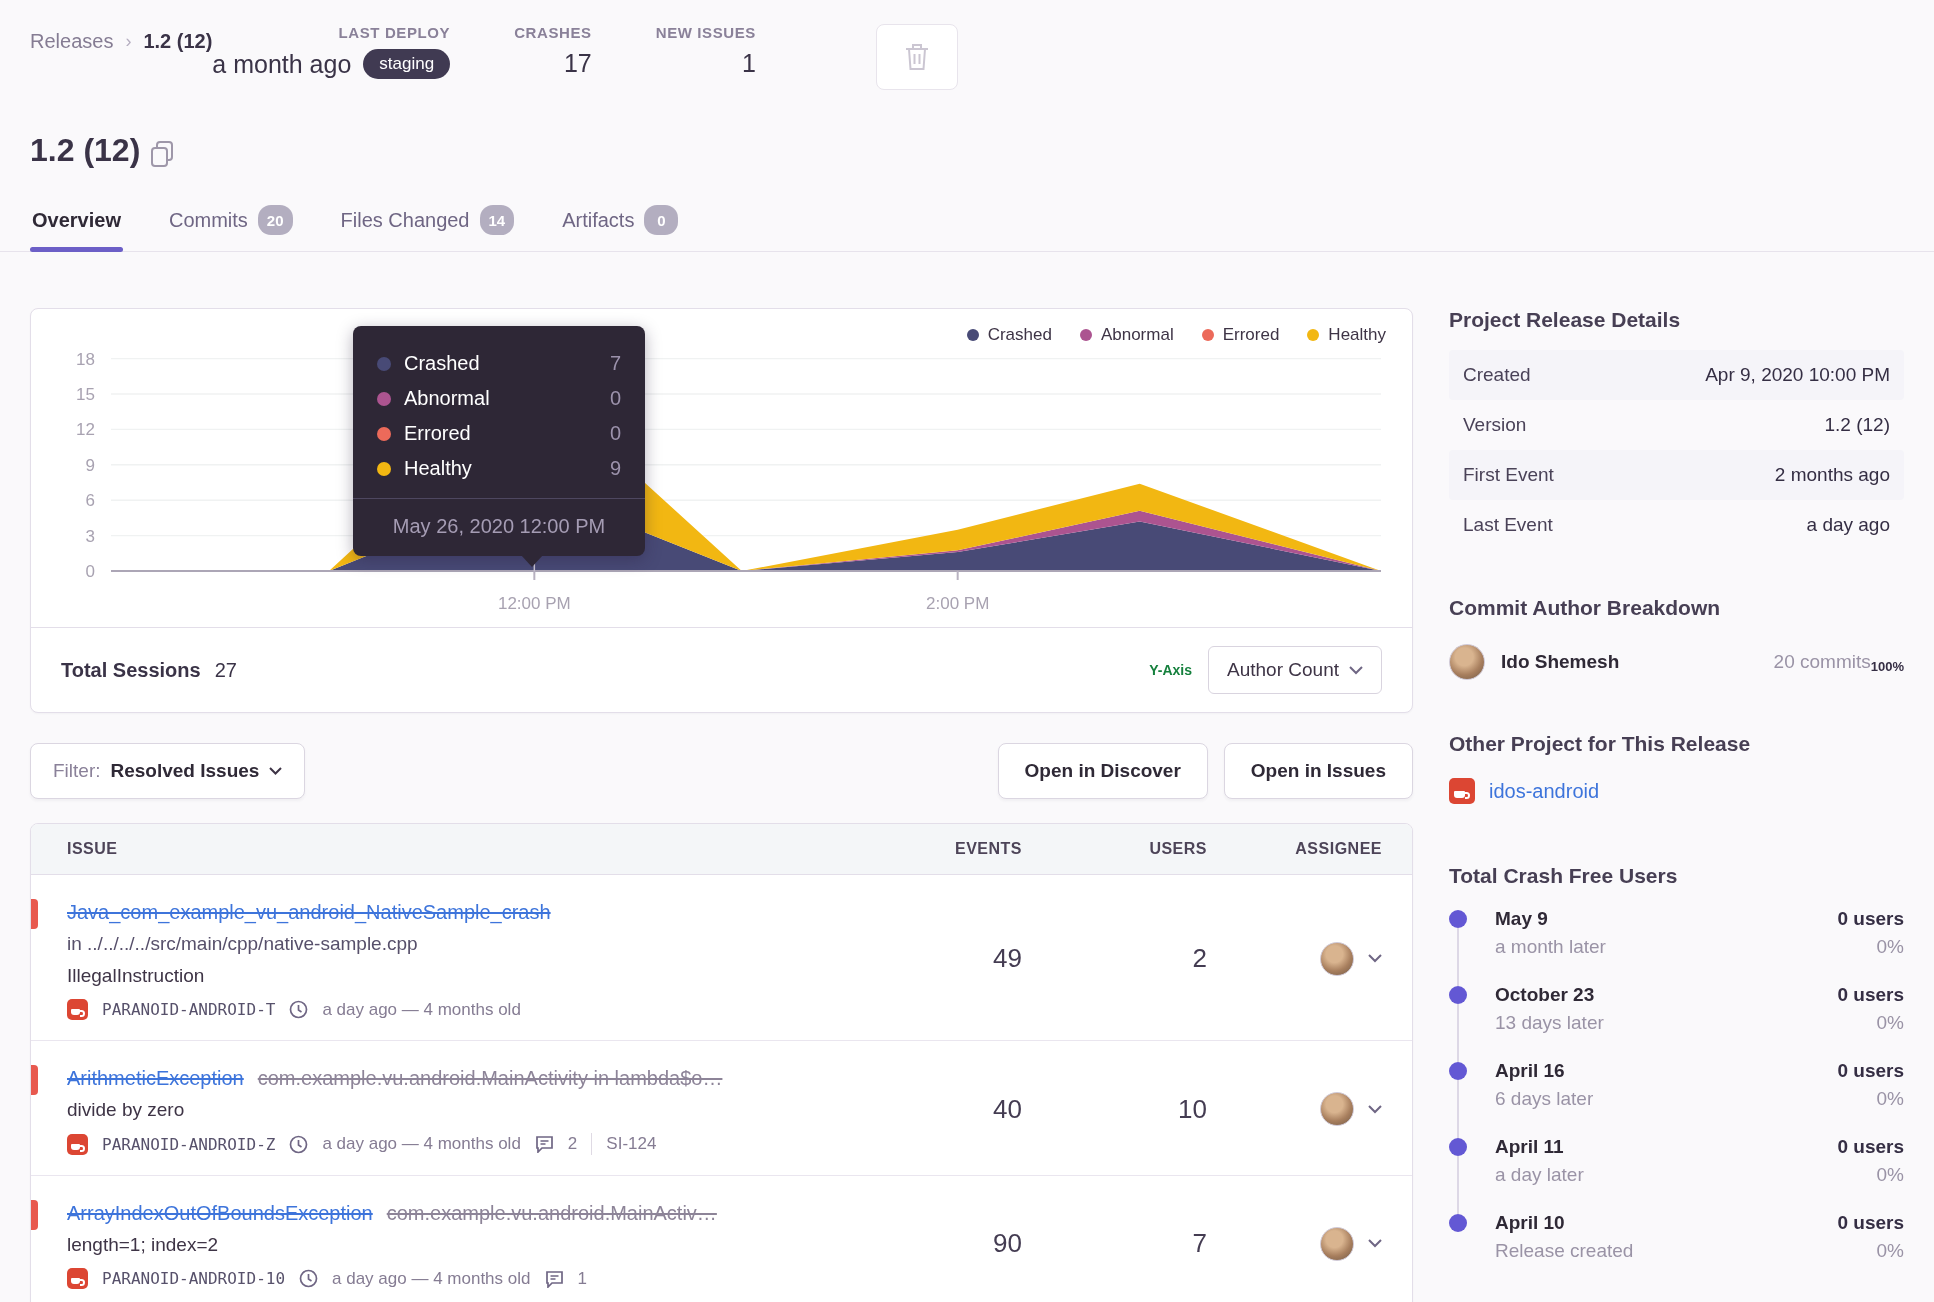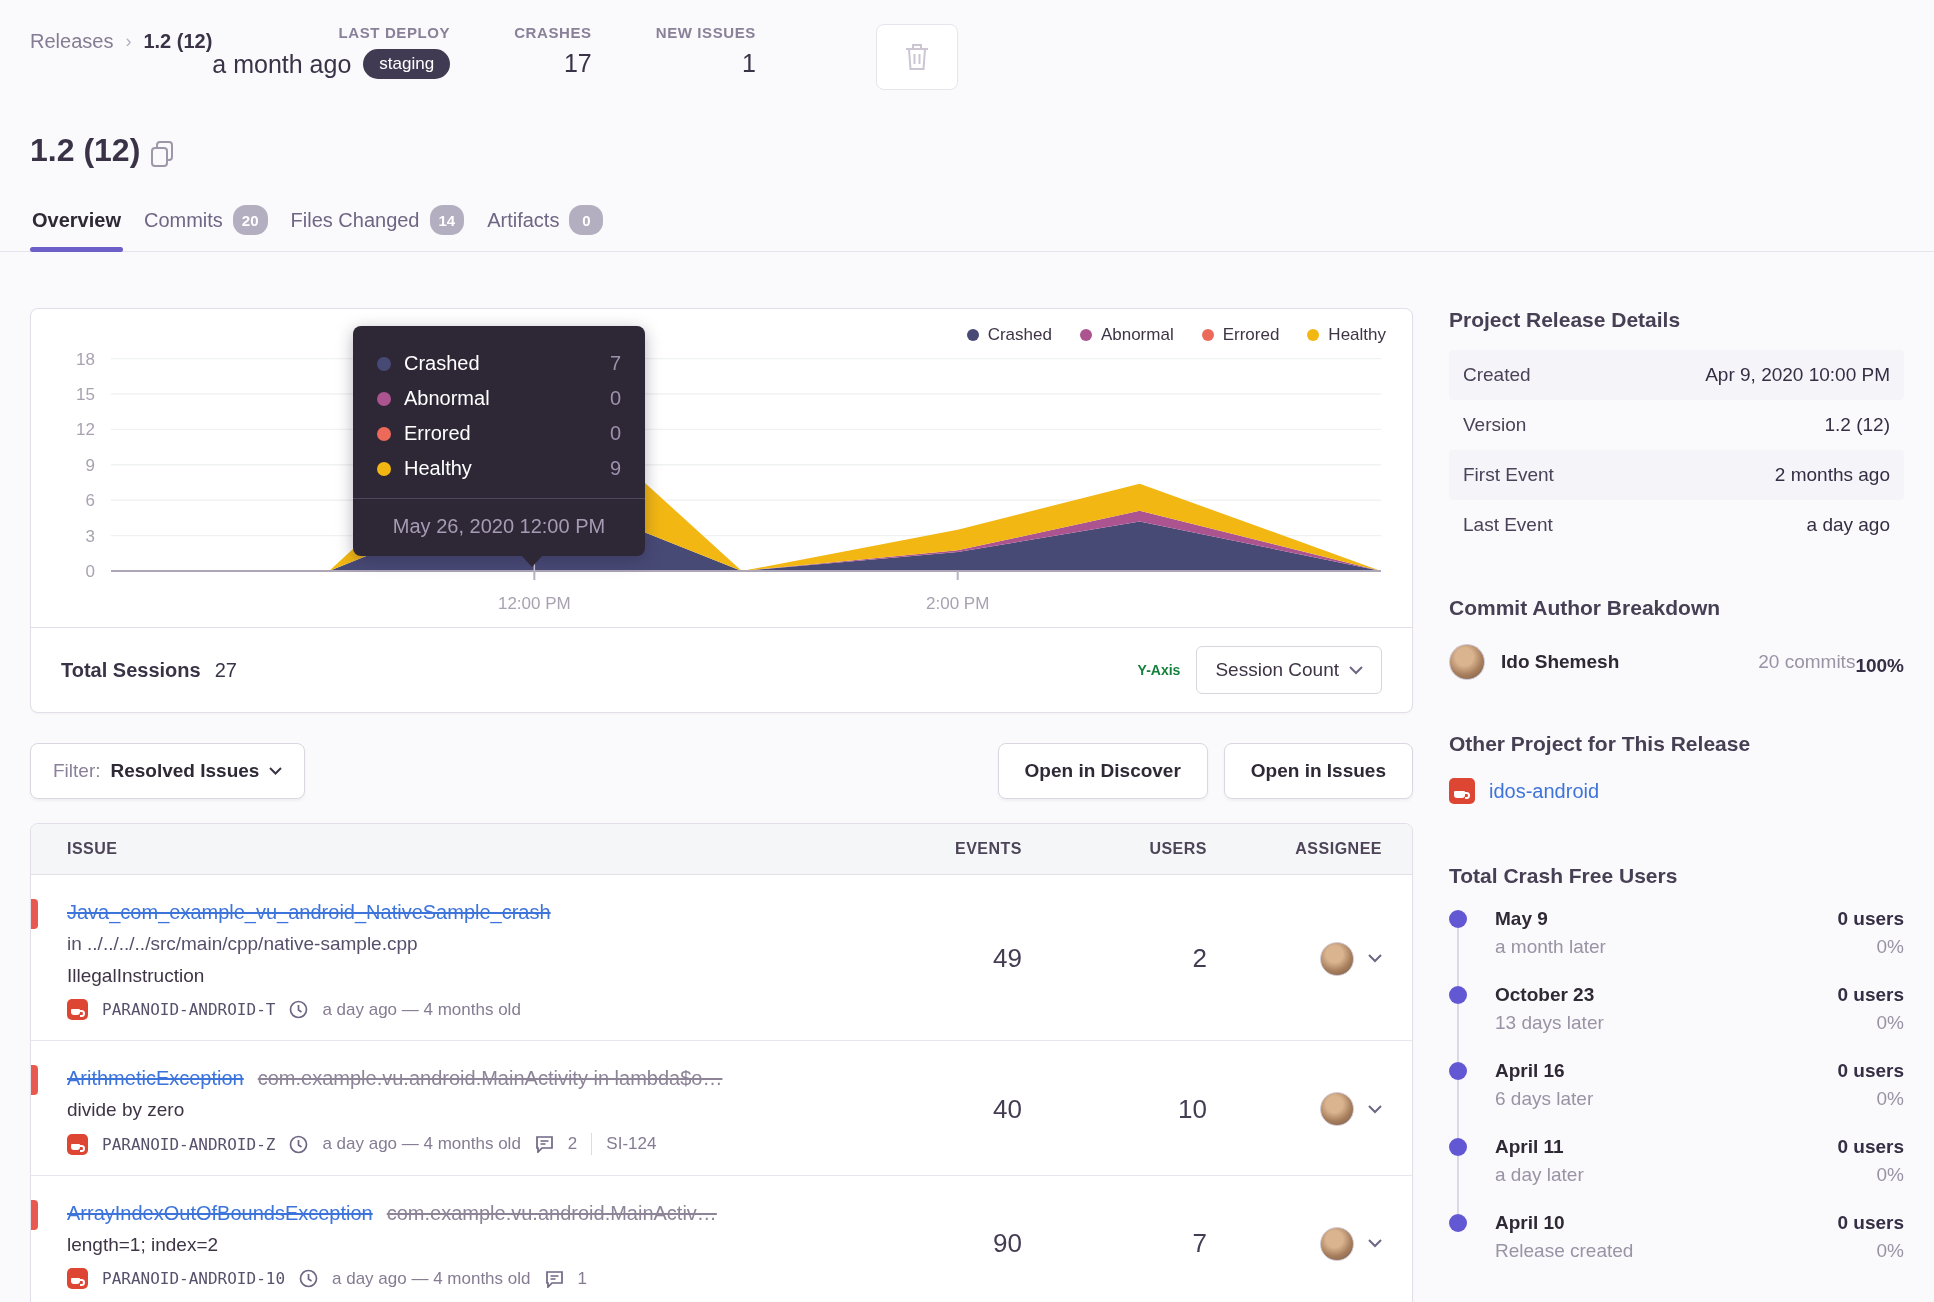--- a/index.html
+++ b/index.html
@@ -22,21 +22,21 @@
   .stat-value { margin-top:8px; font-size:25px; color:#3A3347; display:flex; align-items:center; justify-content:flex-end; gap:12px;}
   .env-badge { background:#403A52; color:#fff; font-size:17px; padding:5px 16px; border-radius:18px; }
   .trash-btn { margin-left:56px; width:82px; height:66px; background:#fff; border:1px solid #E8E4EC; border-radius:8px;
     display:flex; align-items:center; justify-content:center; cursor:pointer;}
 
   
   .title-row { display:flex; align-items:center; gap:16px; margin-top:42px; }
   .page-title { font-size:32px; font-weight:600; color:#3A3347; }
   .copy-icon { position:relative; width:17px; height:20px; border:2px solid #9E97A9; border-radius:4px; background:#FAF9FB;}
   .copy-icon::before { content:''; position:absolute; left:-7px; top:4px; width:13px; height:16px; border:2px solid #9E97A9; border-radius:4px; background:#FAF9FB;}
-  .tabs { display:flex; gap:19px; margin-top:30px; border-bottom:1px solid #E7E3EC; margin-left:-30px; margin-right:-30px; padding:0 30px; }
+  .tabs { display:flex; gap:44px; margin-top:30px; border-bottom:1px solid #E7E3EC; margin-left:-30px; margin-right:-30px; padding:0 30px; }
   .tab { display:flex; align-items:center; gap:10px; font-size:20px; color:#6F6684; padding:6px 2px 16px; position:relative; cursor:pointer; }
   .tab.active { color:#2F2936; font-weight:700; }
   .tab.active::after { content:''; position:absolute; left:0; right:0; bottom:-1px; height:5px; background:#6C5FC7; border-radius:3px; }
   .tab-badge { background:#B3AEC0; color:#fff; font-size:15px; font-weight:700; min-width:34px; height:30px;
      border-radius:13px; display:inline-flex; align-items:center; justify-content:center; padding:0 9px; }
 
   
   .main { display:flex; margin-top:56px; align-items:flex-start; }
   .col-left { width:1383px; flex:none; }
   .col-right { flex:1; margin-left:36px; min-width:0; }
@@ -106,21 +106,21 @@
   
   .side-h { font-size:21px; font-weight:700; color:#473F54; }
   .detail-rows { margin-top:18px; }
   .detail-row { display:flex; justify-content:space-between; align-items:center; height:50px; padding:0 14px; font-size:19px; border-radius:4px; }
   .detail-row.alt { background:#F5F4F9; }
   .detail-label { color:#4A4258; }
   .detail-value { color:#352E44; }
   .author-row { display:flex; align-items:center; margin-top:24px; }
   .author-name { font-size:19px; font-weight:700; color:#2F2936; margin-left:16px; flex:1; }
   .author-commits { font-size:19px; color:#9A93A6; }
-  .author-pct { font-size:19px; font-weight:600; color:#352E44;margin-top:8px; }
+  .author-pct { font-size:13px; font-weight:600; color:#352E44;margin-top:8px; }
   .proj-link-row { display:flex; align-items:center; gap:14px; margin-top:22px; }
   .proj-link-row .java-icon { width:26px; height:26px; }
   .proj-link-row .java-icon::after { left:5px; top:13px; width:11px; height:7px; }
   .proj-link-row .java-icon::before { left:16px; top:14px; }
   .proj-link { font-size:20px; color:#3D74DB; cursor:pointer; }
   .timeline { margin-top:20px; }
   .tl-item { display:flex; position:relative; padding-bottom:26px; }
   .tl-item:not(:last-child)::before { content:''; position:absolute; left:8px; top:20px; bottom:-2px; width:2px; background:#DDD8E6; }
   .tl-dot { width:18px; height:18px; border-radius:50%; background:#6358D4; flex:none; margin-top:2px; position:relative; z-index:1; }
   .tl-body { flex:1; display:flex; justify-content:space-between; margin-left:28px;align-items:flex-end; }
@@ -273,21 +273,21 @@
         </div>
 
         <div class="chart-footer">
           <div class="total-sessions">
             <b>Total Sessions</b>
             <span>27</span>
           </div>
           <div class="yaxis-group">
             <span class="yaxis-label">Y-Axis</span>
             <div class="select-btn">
-              <span>Session Count</span>
+              <span>Author Count</span>
               <span>
                 <svg class="icon" width="14" height="9" viewBox="0 0 14 9" fill="none" stroke="#6F6684" stroke-width="2">
                     <path d="M1 1l6 6 6-6"></path>
                   </svg>
               </span>
             </div>
           </div>
         </div>
       </div>
 

